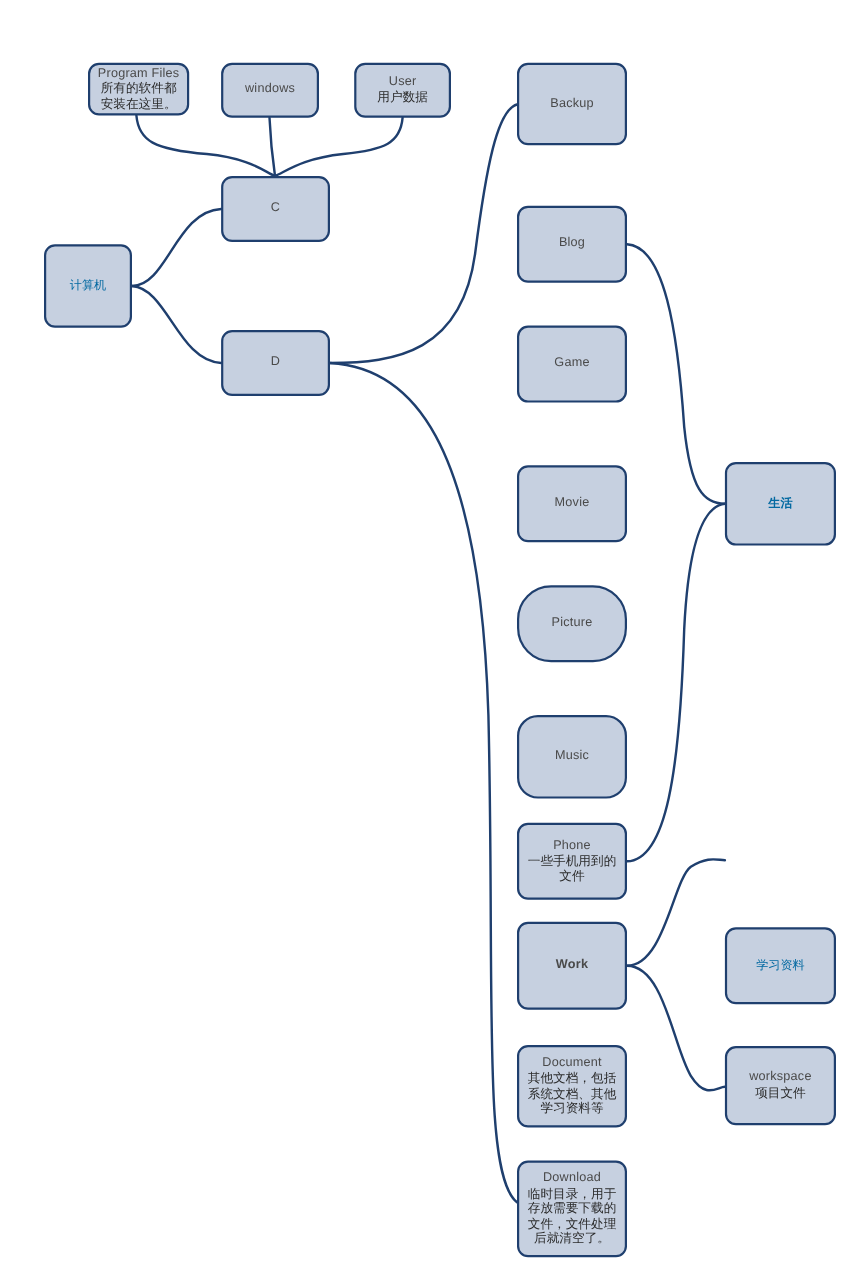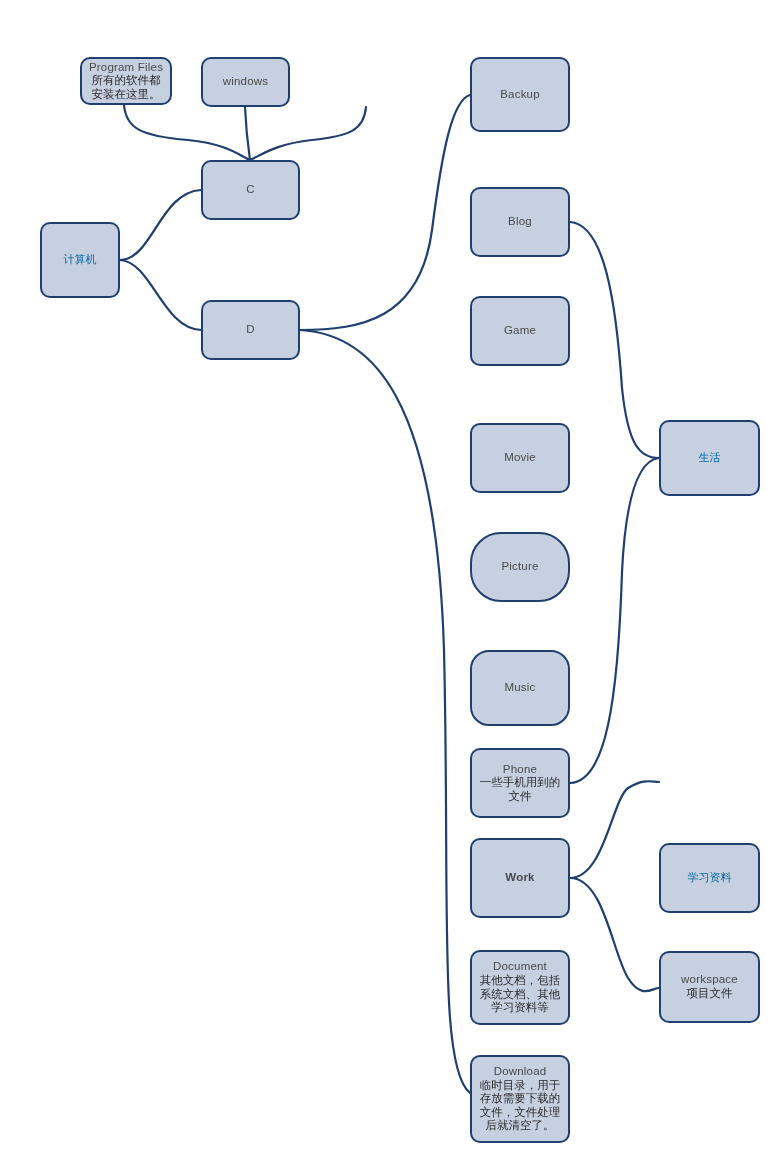--- a/index.html
+++ b/index.html
@@ -126,20 +126,26 @@
       <span class="ln cjk">安装在这里。</span>
     </span>
   </div>
 
   <div class="node" style="left:201px; top:57px; width:89px; height:50px;">
     <span class="lines">
       <span class="ln latin">windows</span>
     </span>
   </div>
 
+  <div class="node" style="left:322px; top:57px; width:88px; height:50px;">
+    <span class="lines">
+      <span class="ln latin">User</span>
+      <span class="ln cjk">用户数据</span>
+    </span>
+  </div>
 
   <div class="node" style="left:470px; top:57px; width:100px; height:75px;">
     <span class="lines">
       <span class="ln latin">Backup</span>
     </span>
   </div>
 
   <div class="node" style="left:470px; top:187px; width:100px; height:70px;">
     <span class="lines">
       <span class="ln latin">Blog</span>
@@ -196,21 +202,21 @@
   <div class="node" style="left:470px; top:1055px; width:100px; height:88px;">
     <span class="lines">
       <span class="ln latin">Download</span>
       <span class="ln cjk">临时目录，用于</span>
       <span class="ln cjk">存放需要下载的</span>
       <span class="ln cjk">文件，文件处理</span>
       <span class="ln cjk">后就清空了。</span>
     </span>
   </div>
 
-  <div class="node" style="left:659px; top:420px; width:101px; height:76px;">
+  <div class="node" style="left:659px; top:420px; width:101px; height:76px;font-weight:bold;">
     <span class="lines">
       <span class="ln cjk-main">生活</span>
     </span>
   </div>
 
 
   <div class="node" style="left:659px; top:843px; width:101px; height:70px;">
     <span class="lines">
       <span class="ln cjk-main">学习资料</span>
     </span>

